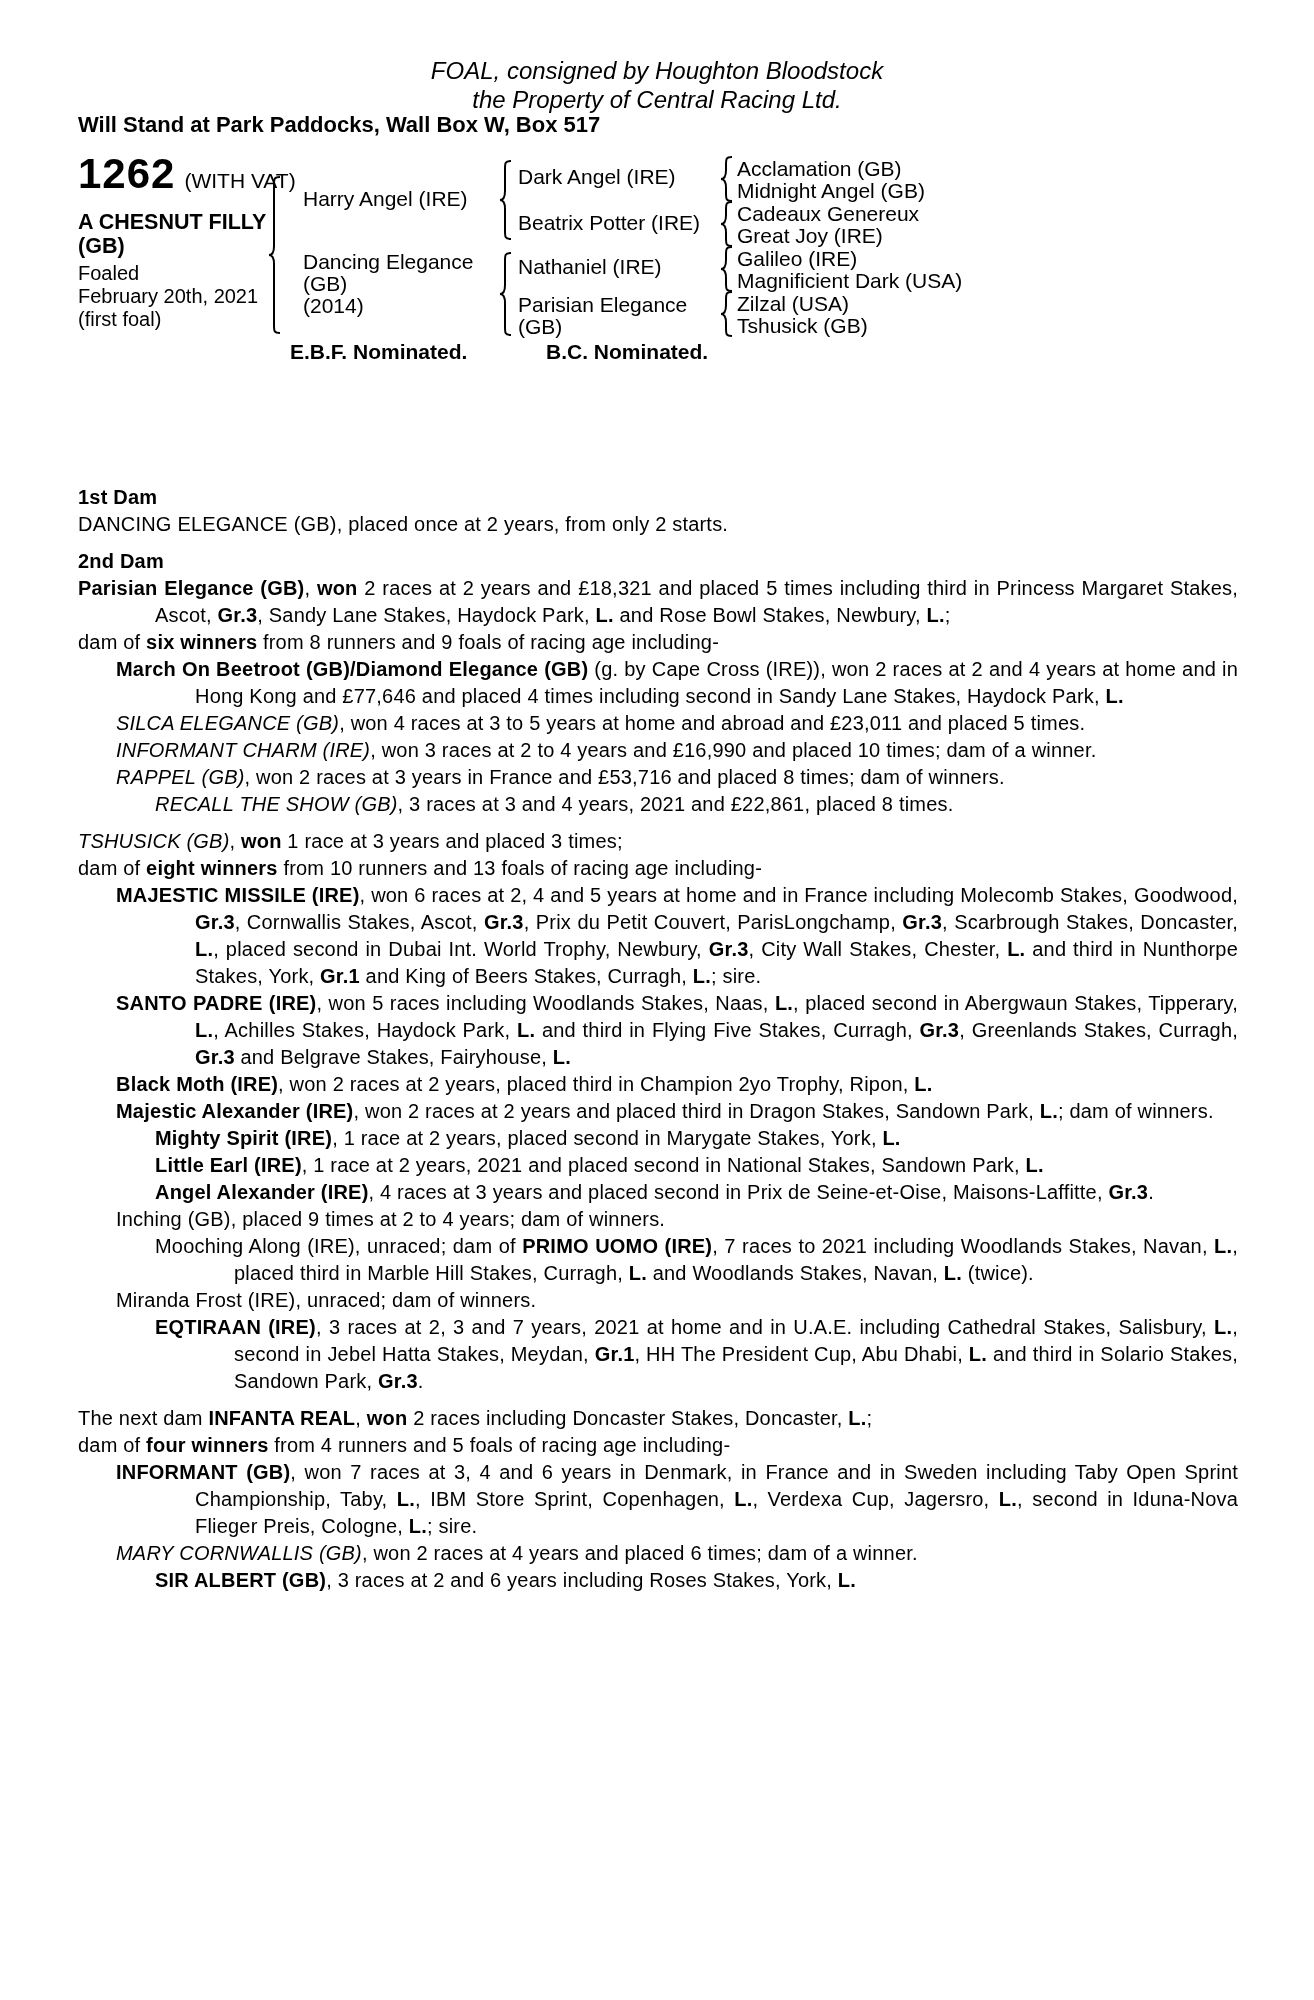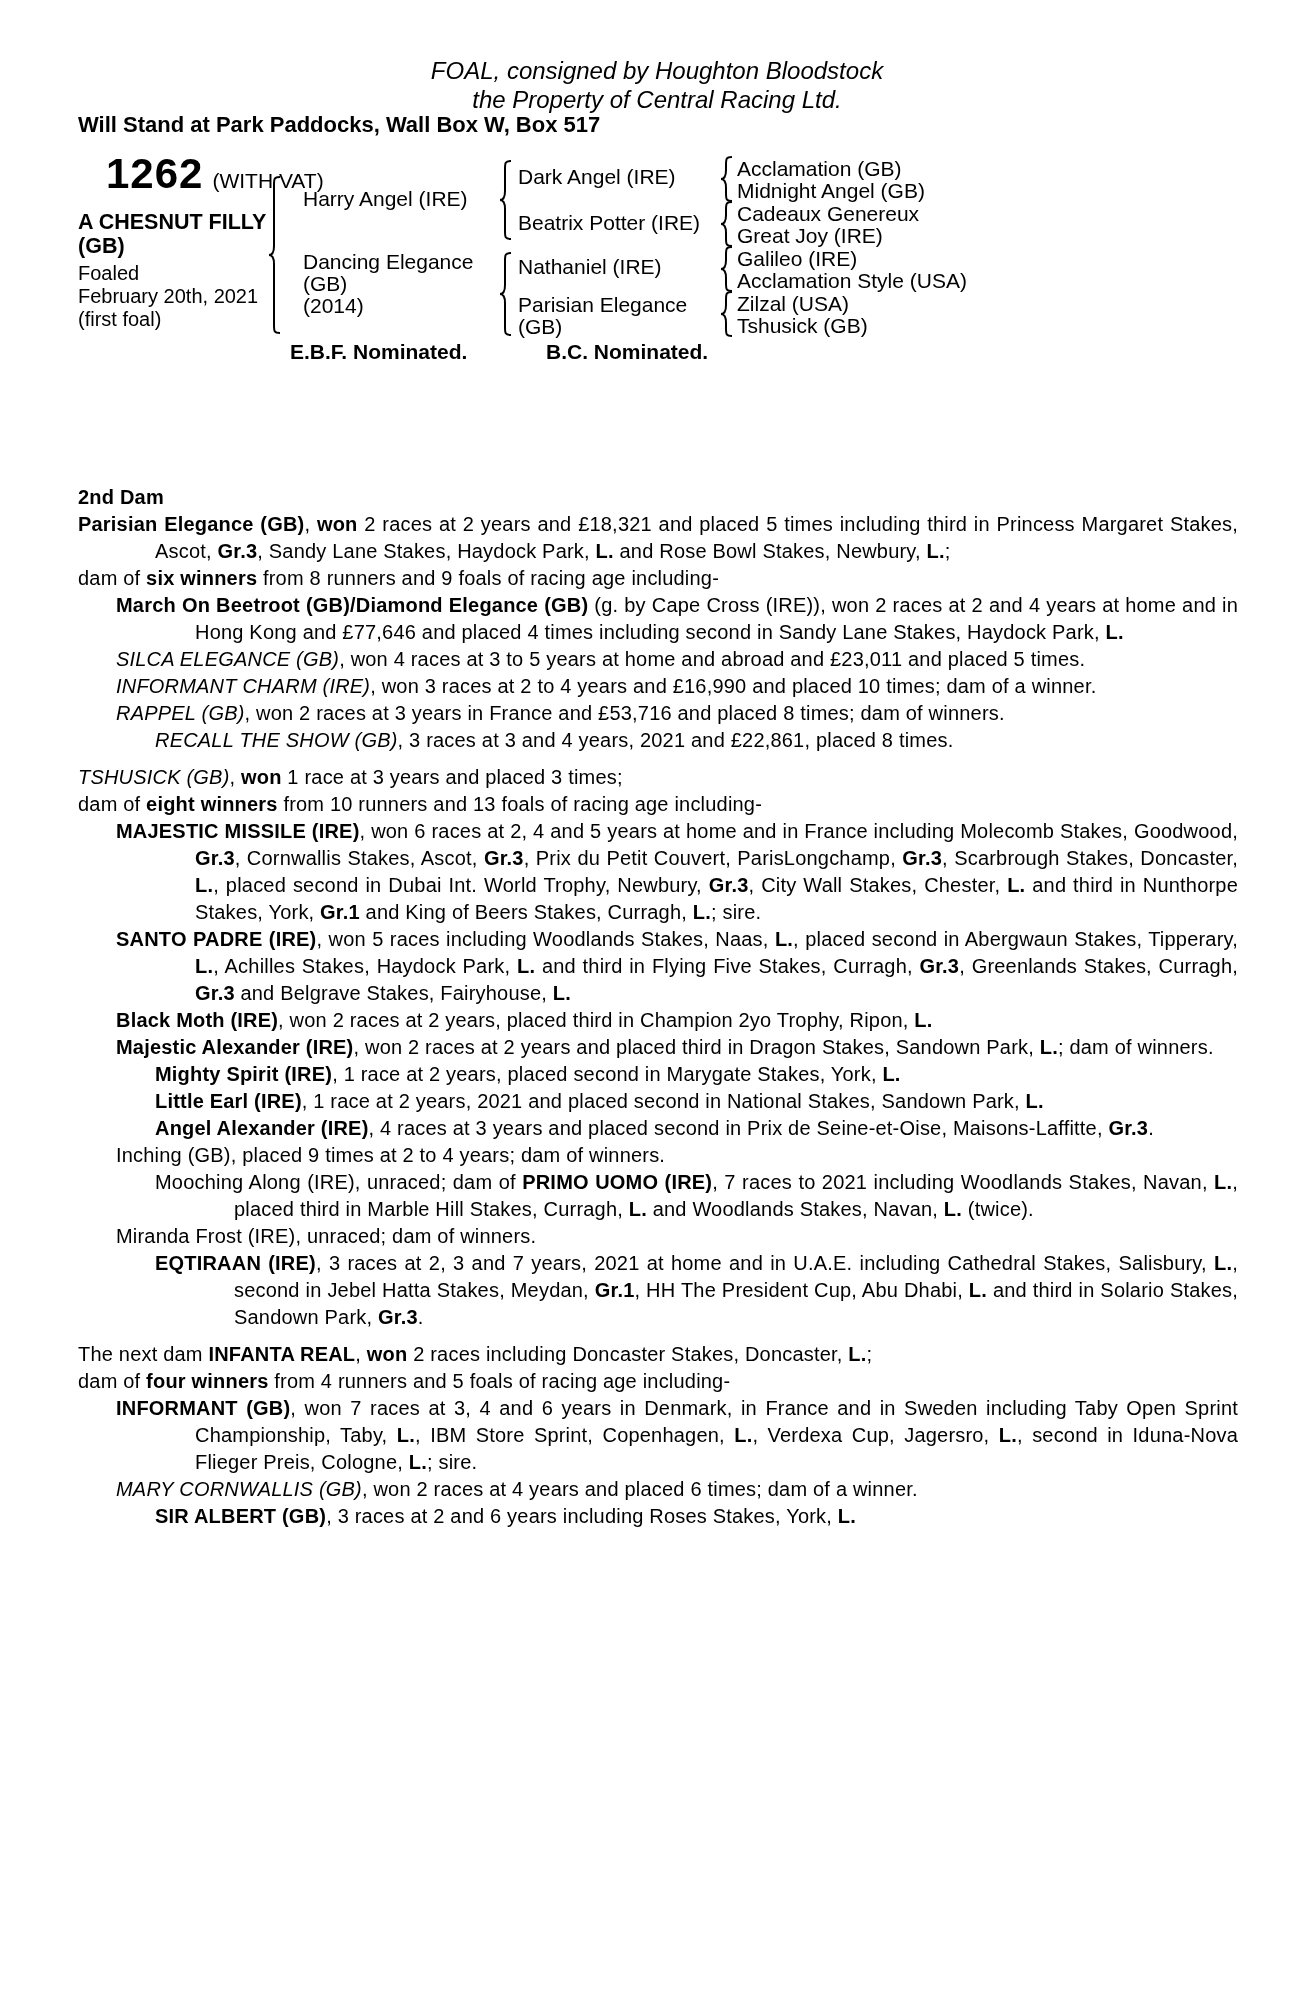--- a/index.html
+++ b/index.html
@@ -9,21 +9,21 @@
     font-family:"Liberation Sans", sans-serif; color:#000;
   }
   
   .hdr { position:absolute; top:56px; left:0; width:100%; }
   .hdr .it { text-align:center; font-style:italic; font-size:24px; line-height:29px; }
   .stand { position:absolute; top:112px; left:78px; font-weight:bold; font-size:22px;text-align:center; }
 
   
   .ped { position:absolute; top:148px; left:0; width:100%; height:242px; font-size:21px; }
   .ped .abs { position:absolute; white-space:nowrap; line-height:22px; }
-  .lot { position:absolute; left:78px; top:2px; display:flex; align-items:baseline; gap:9px;margin-left:28px; }
+  .lot { position:absolute; left:78px; top:2px; display:flex; align-items:baseline; gap:9px; }
   .lot .num { font-size:42px; font-weight:bold; letter-spacing:1px; }
   .lot .vat { font-size:21px; }
   .subject { position:absolute; left:78px; top:62px; width:220px; }
   .subject .nm { font-weight:bold; font-size:21.5px; line-height:24px; }
   .subject .rg { font-size:20px; line-height:23px; }
   .subject .rg.first { margin-top:4px; }
   .pblk div { line-height:22px; }
   .brace { position:absolute; display:block; }
   .nom { position:absolute; font-weight:bold; font-size:21px; white-space:nowrap; }
 
@@ -104,32 +104,36 @@
   <div class="abs pblk" style="left:737px;top:10px">
     <div>Acclamation (GB)</div>
     <div>Midnight Angel (GB)</div>
   </div>
   <div class="abs pblk" style="left:737px;top:55px">
     <div>Cadeaux Genereux</div>
     <div>Great Joy (IRE)</div>
   </div>
   <div class="abs pblk" style="left:737px;top:100px">
     <div>Galileo (IRE)</div>
-    <div>Acclamation Style (USA)</div>
+    <div>Magnificient Dark (USA)</div>
   </div>
   <div class="abs pblk" style="left:737px;top:145px">
     <div>Zilzal (USA)</div>
     <div>Tshusick (GB)</div>
   </div>
 
   <div class="nom" style="left:290px;top:192px">E.B.F. Nominated.</div>
   <div class="nom" style="left:546px;top:192px">B.C. Nominated.</div>
 </div>
 
 <div class="bodytext">
+    <div class="section">
+      <p class="para heading">1st Dam</p>
+      <p class="para l0"><span>DANCING ELEGANCE (GB), placed once at 2 years, from only 2 starts.</span></p>
+    </div>
     <div class="section">
       <p class="para heading">2nd Dam</p>
       <p class="para l0"><span class="b">Parisian Elegance (GB)</span><span>, </span><span class="b">won</span><span> 2 races at 2 years and £18,321 and placed 5 times including third in Princess Margaret Stakes, Ascot, </span><span class="b">Gr.3</span><span>, Sandy Lane Stakes, Haydock Park, </span><span class="b">L.</span><span> and Rose Bowl Stakes, Newbury, </span><span class="b">L.</span><span>;</span></p>
       <p class="para l0"><span>dam of </span><span class="b">six winners</span><span> from 8 runners and 9 foals of racing age including-</span></p>
       <p class="para l1"><span class="b">March On Beetroot (GB)/Diamond Elegance (GB)</span><span> (g. by Cape Cross (IRE)), won 2 races at 2 and 4 years at home and in Hong Kong and £77,646 and placed 4 times including second in Sandy Lane Stakes, Haydock Park, </span><span class="b">L.</span></p>
       <p class="para l1"><span class="i">SILCA ELEGANCE (GB)</span><span>, won 4 races at 3 to 5 years at home and abroad and £23,011 and placed 5 times.</span></p>
       <p class="para l1"><span class="i">INFORMANT CHARM (IRE)</span><span>, won 3 races at 2 to 4 years and £16,990 and placed 10 times; dam of a winner.</span></p>
       <p class="para l1"><span class="i">RAPPEL (GB)</span><span>, won 2 races at 3 years in France and £53,716 and placed 8 times; dam of winners.</span></p>
       <p class="para l2"><span class="i">RECALL THE SHOW (GB)</span><span>, 3 races at 3 and 4 years, 2021 and £22,861, placed 8 times.</span></p>
     </div>

